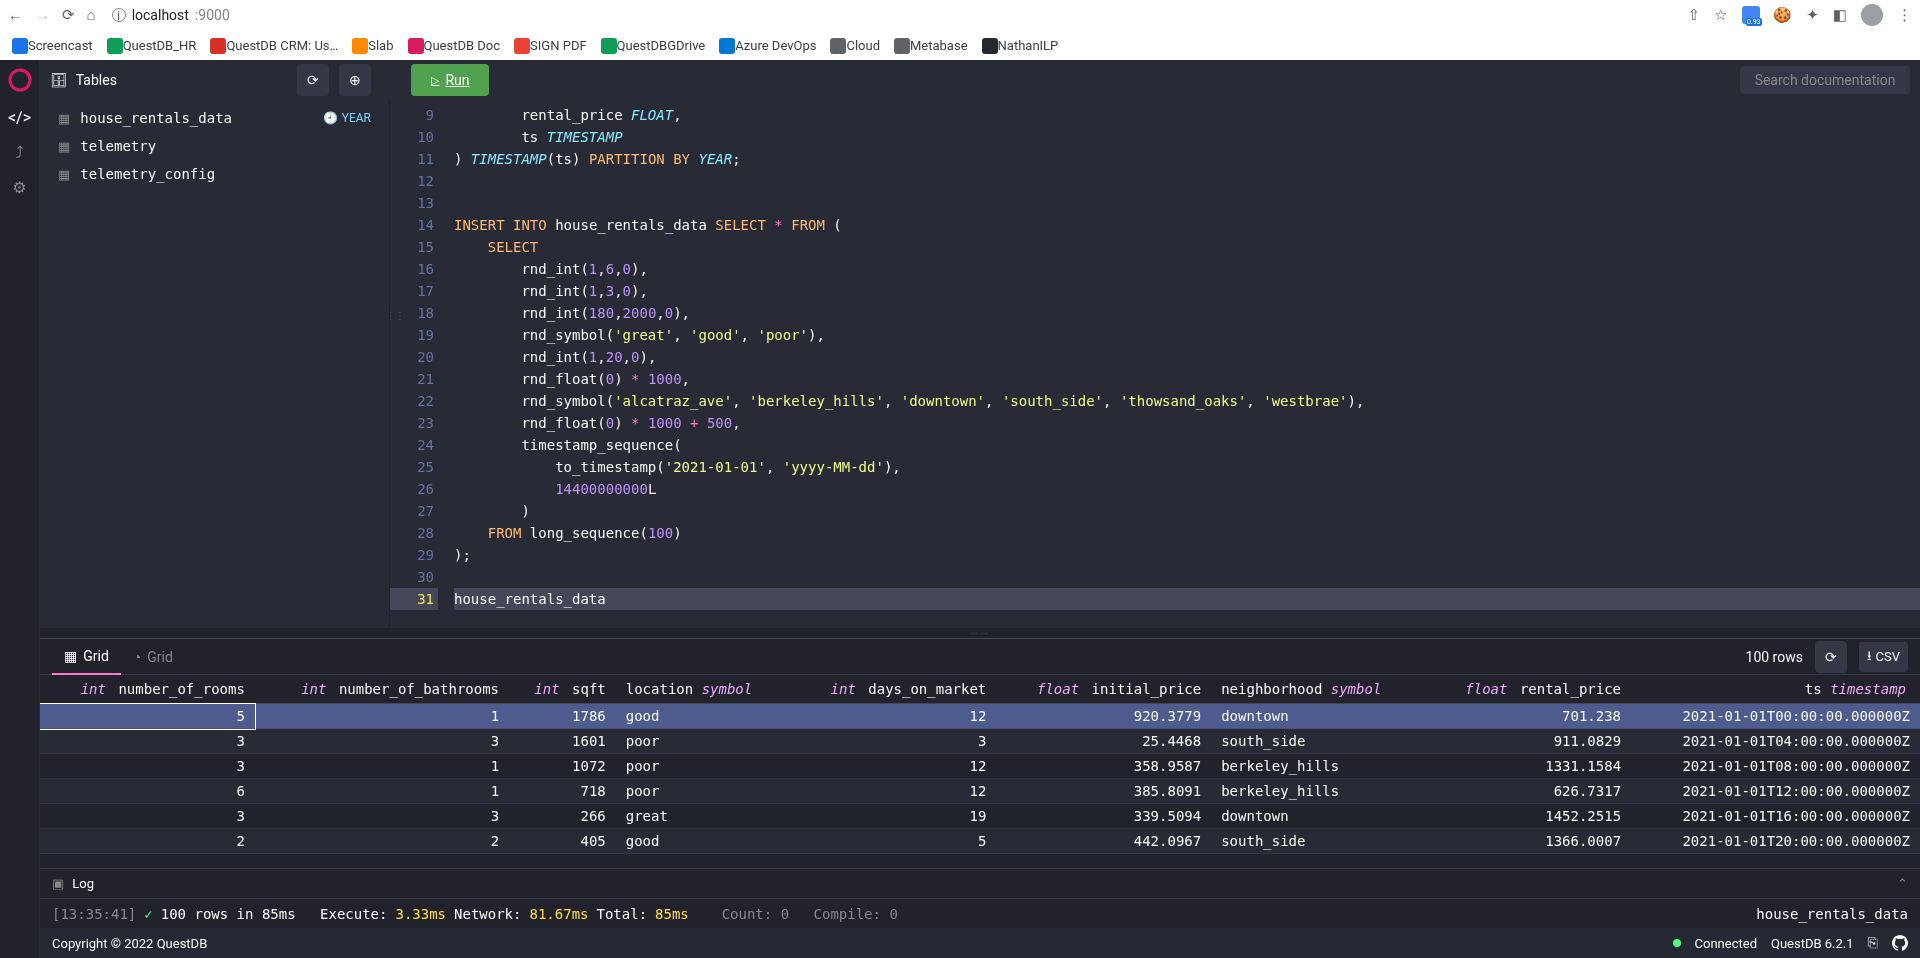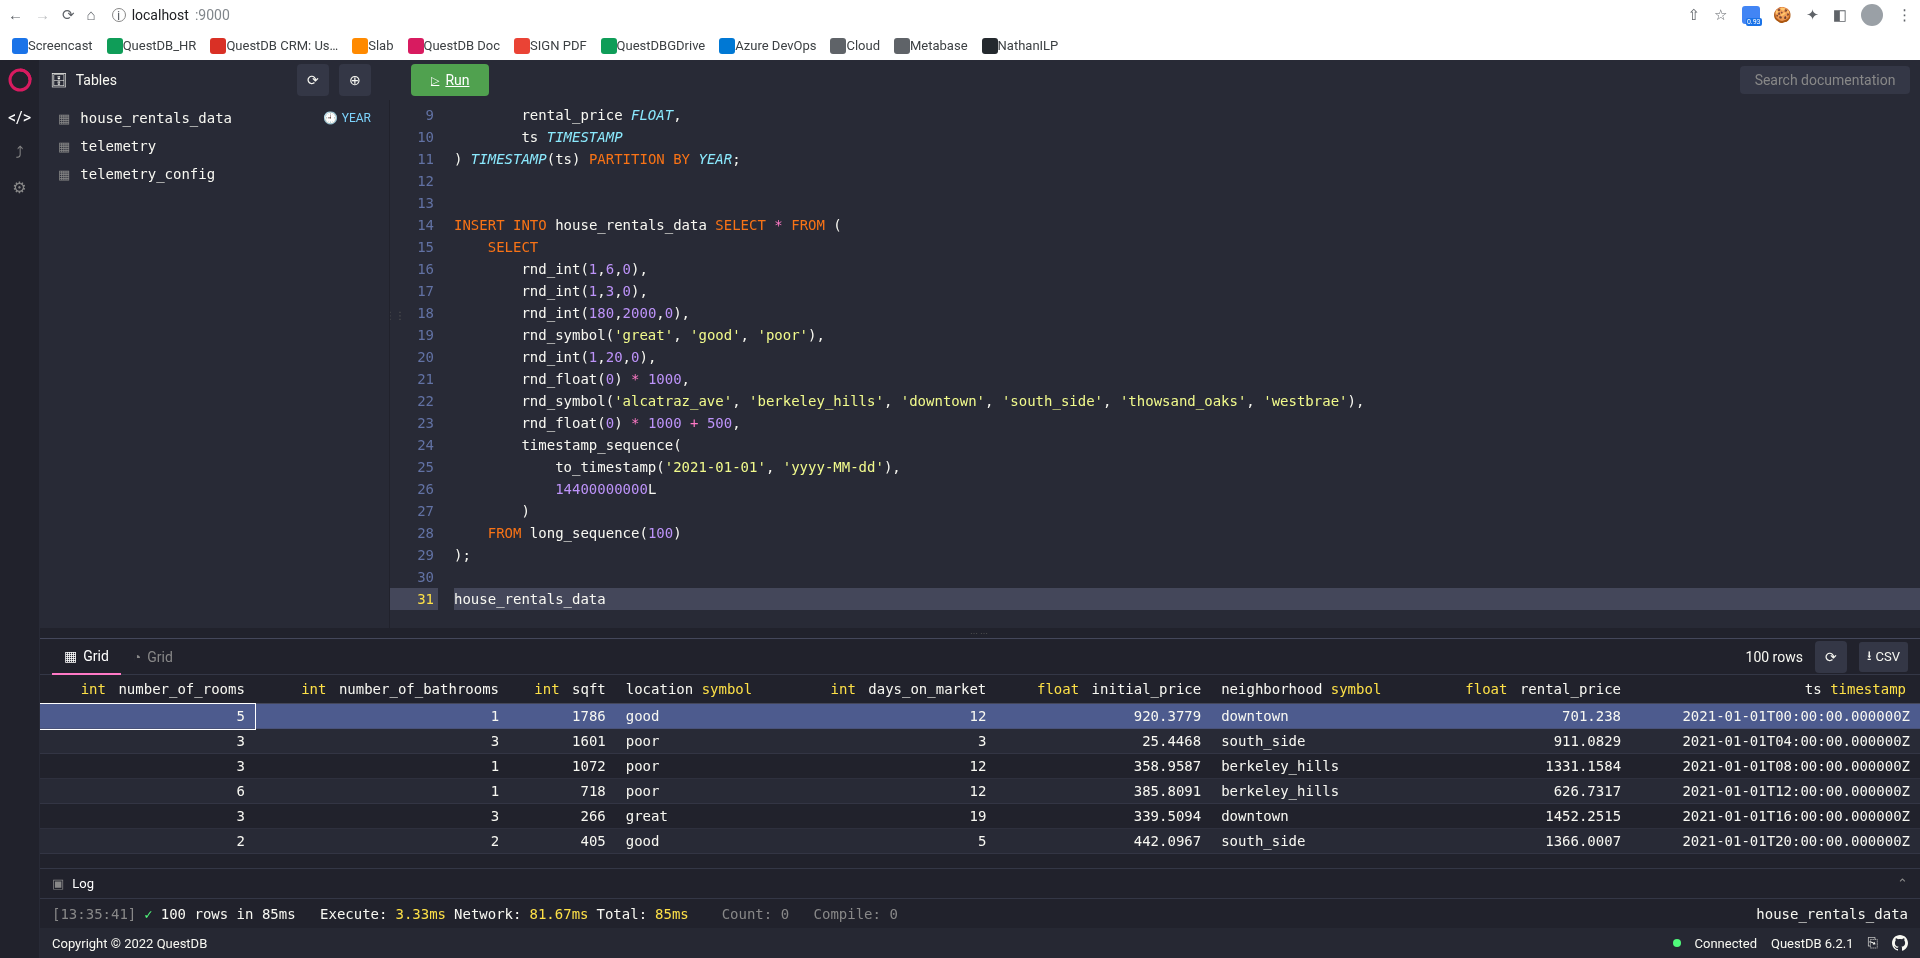--- a/index.html
+++ b/index.html
@@ -41,40 +41,40 @@
 .tbl-item .name { font-family:"SF Mono",Menlo,Consolas,monospace; font-size:14px; }
 .tbl-item .part { margin-left:auto; color:#7dd3fc; font-size:12px; display:flex; align-items:center; gap:4px; }
 .editor { flex:1; background:#282a36; display:flex; min-width:0; overflow:hidden; position:relative; }
 .drag-grip { position:absolute; left:-5px; top:210px; color:#555; font-size:10px; }
 .gutter { width:56px; text-align:right; padding:4px 8px 4px 0; color:#6272a4; font-size:14px; line-height:22px; background:#282a36; }
 .gutter .gl { padding-right:4px; }
 .gutter .gl.cur { background:#44475a; color:#fde047; }
 .code { flex:1; padding:4px 0 4px 8px; font-size:14px; line-height:22px; color:#f8f8f2; white-space:pre; overflow:hidden; }
 .code .ln { min-height:22px; }
 .code .ln.cur { background:#44475a; }
-.k-kw { color:#f97316; }
+.k-kw { color:#fdba74; }
 .k-num { color:#bd93f9; }
 .k-str { color:#f1fa8c; }
 .k-type { color:#8be9fd; font-style:italic; }
 .k-op { color:#ff79c6; }
 .hl-sel { background:#44475a; }
 .results { height:230px; background:#21222c; display:flex; flex-direction:column; border-top:1px solid #44475a; }
 .split-grip { height:10px; background:#21222c; display:flex; align-items:center; justify-content:center; color:#555; font-size:8px; cursor:row-resize; letter-spacing:2px; }
 .res-tabs { display:flex; align-items:center; height:36px; padding:0 12px; border-bottom:1px solid #343746; }
 .res-tab { display:flex; align-items:center; gap:6px; padding:0 12px; height:36px; color:#888; cursor:pointer; font-size:14px; }
 .res-tab.active { color:#fff; border-bottom:2px solid #ff79c6; }
 .res-tabs .spacer { flex:1; }
 .res-right { display:flex; align-items:center; gap:12px; }
 .row-count { color:#f8f8f2; font-size:14px; }
 .csv-btn { display:flex; align-items:center; gap:4px; color:#f8f8f2; background:#343746; padding:4px 8px; border-radius:3px; cursor:pointer; font-size:13px; }
 .grid-wrap { flex:1; overflow:auto; }
 .grid { border-collapse:collapse; width:100%; font-size:14px; }
 .grid th { text-align:right; padding:6px 10px; color:#f8f8f2; font-weight:normal; border-bottom:1px solid #44475a; white-space:nowrap; }
 .grid th.tl { text-align:left; }
-.grid th .ty { color:#fde047; margin-right:4px;text-align:center; }
+.grid th .ty { color:#f0abfc; font-style:italic; margin-right:4px;text-align:center; }
 .grid td { text-align:right; padding:4px 10px; color:#f8f8f2; white-space:nowrap; }
 .grid td.tl { text-align:left; }
 .grid tbody tr { border-bottom:1px solid rgba(68,71,90,.4); }
 .grid tbody tr.odd { background:#282a36; }
 .grid tbody tr.sel { background:#4d5b8e; }
 .grid tbody tr.sel td:first-child { outline:1px solid #fff; }
 .log-bar { height:30px; padding:0 12px; display:flex; align-items:center; gap:8px; font-size:13px; color:#888; border-top:1px solid #343746;}
 .log-bar .lbl { color:#ffffff; }
 .log-bar .exp { margin-left:auto; color:#888; cursor:pointer; font-size:13px; }
 .stats-bar { height:30px; padding:4px 12px; display:flex; align-items:center; gap:8px; font-size:14px; color:#f8f8f2; border-top:1px solid #343746; background:#21222c; }

